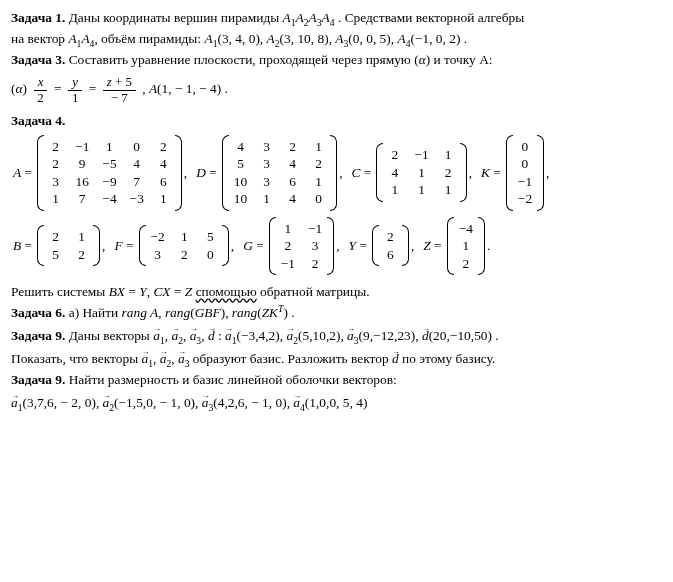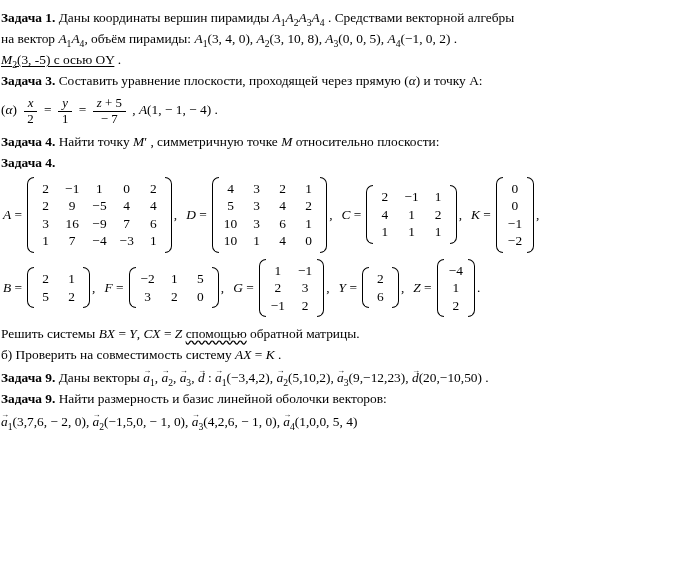--- a/index.html
+++ b/index.html
@@ -1,21 +1,21 @@
 <!DOCTYPE html>
 <html><head>
 <meta charset="utf-8">
 <style>
   html,body{margin:0;padding:0;background:#fff;}
   body{
     width:673px;height:582px;overflow:hidden;color:#000;
     font-family:"Liberation Serif","DejaVu Serif",serif;
     font-size:13.4px;
   }
-  .doc{padding:7px 8px 0 1px;}
+  .doc{padding:7px 8px 0 11px;}
   .line{line-height:21px;white-space:nowrap;}
   .line b{font-weight:bold;}
   .line i{font-style:italic;}
   sub,sup{font-size:0.72em;line-height:0;}
   .ul{text-decoration:underline;text-underline-offset:2px;}
   .wavy{text-decoration:underline wavy #000;text-underline-offset:2px;}
   
   .frac{display:inline-flex;flex-direction:column;align-items:center;
         vertical-align:middle;line-height:1.15;margin:0 3px;font-size:0.96em;}
   .frac .fn{border-bottom:1px solid #000;padding:0 4px;}
@@ -36,33 +36,31 @@
   .mgrid{display:inline-grid;gap:0 13px;padding:3px 5px;align-content:center;}
   .mgrid span{text-align:center;line-height:17.5px;min-width:13px;}
   .after{margin:0 7px 0 2px;}
 </style>
 </head>
 <body>
 
 <main class="doc">
   <div class="line"><b>Задача 1.</b>  Даны координаты вершин пирамиды <i>A</i><sub>1</sub><i>A</i><sub>2</sub><i>A</i><sub>3</sub><i>A</i><sub>4</sub> . Средствами векторной алгебры</div>
   <div class="line">на вектор <i>A</i><sub>1</sub><i>A</i><sub>4</sub>, объём пирамиды: <i>A</i><sub>1</sub>(3, 4, 0),  <i>A</i><sub>2</sub>(3, 10, 8),  <i>A</i><sub>3</sub>(0, 0, 5),  <i>A</i><sub>4</sub>(−1, 0, 2) .</div>
-  <div class="line"><span class="ul"><i>M</i><sub>2</sub>(3, -5) с осью OY</span> .</div>
   <div class="line"><b>Задача 3.</b> Составить уравнение плоскости, проходящей через прямую (<i>α</i>) и точку А:</div>
   <div class="line tall">(<i>α</i>)  <span class="frac">
         <span class="fn"><i>x</i></span>
         <span class="fd">2</span>
       </span> = <span class="frac">
         <span class="fn"><i>y</i></span>
         <span class="fd">1</span>
       </span> = <span class="frac">
         <span class="fn"><i>z</i> + 5</span>
         <span class="fd">− 7</span>
       </span> ,   <i>A</i>(1, − 1, − 4) .</div>
-  <div class="line"><b>Задача 4.</b> Найти точку <i>M</i>′ , симметричную точке <i>M</i> относительно плоскости:</div>
   <div class="line"><b>Задача 4.</b></div>
   <div class="mrow">
       <span class="mgroup">
         <span class="mlabel"><i>A</i> =</span>
         <span class="mtx">
           <span class="pl"></span>
           <span class="mgrid" style="grid-template-columns: repeat(5, auto);">
             <span>2</span>
             <span>−1</span>
             <span>1</span>
@@ -215,17 +213,18 @@
             <span>−4</span>
             <span>1</span>
             <span>2</span>
           </span>
           <span class="pr"></span>
         </span>
         <span class="after">.</span>
       </span>
     </div>
   <div class="line">Решить системы <i>BX</i> = <i>Y</i>,  <i>CX</i> = <i>Z</i>  <span class="wavy">спомощью</span> обратной матрицы.</div>
-  <div class="line">б) Проверить на совместимость систему <i>AX</i> = <i>K</i> .</div>
+  <div class="line"><b>Задача 6.</b> а) Найти <i>rang A</i>,  <i>rang</i>(<i>GBF</i>),  <i>rang</i>(<i>ZK</i><sup><i>T</i></sup>) .</div>
   <div class="line"><b>Задача 9.</b> Даны векторы <span class="vec">a</span><sub>1</sub>, <span class="vec">a</span><sub>2</sub>, <span class="vec">a</span><sub>3</sub>, <span class="vec">d</span> : <span class="vec">a</span><sub>1</sub>(−3,4,2), <span class="vec">a</span><sub>2</sub>(5,10,2), <span class="vec">a</span><sub>3</sub>(9,−12,23), <span class="vec">d</span>(20,−10,50) .</div>
+  <div class="line">Показать, что векторы <span class="vec">a</span><sub>1</sub>, <span class="vec">a</span><sub>2</sub>, <span class="vec">a</span><sub>3</sub> образуют базис. Разложить вектор <span class="vec">d</span> по этому базису.</div>
   <div class="line"><b>Задача 9.</b> Найти размерность и базис линейной оболочки векторов:</div>
   <div class="line"><span class="vec">a</span><sub>1</sub>(3,7,6, − 2, 0), <span class="vec">a</span><sub>2</sub>(−1,5,0, − 1, 0), <span class="vec">a</span><sub>3</sub>(4,2,6, − 1, 0), <span class="vec">a</span><sub>4</sub>(1,0,0, 5, 4)</div>
 </main>
 
 </body></html>

